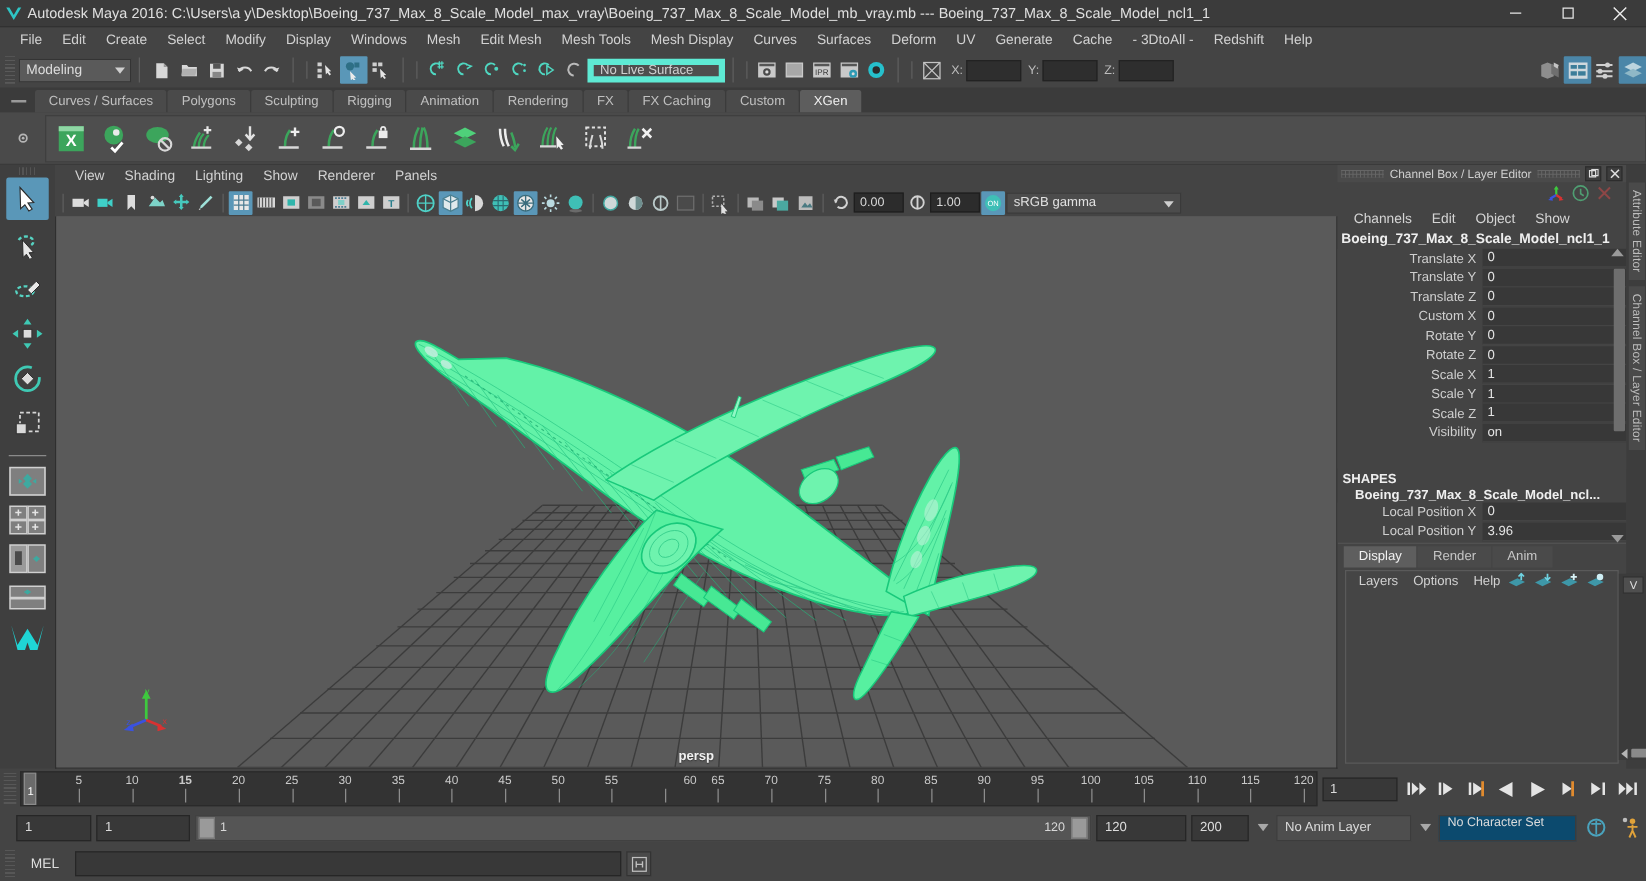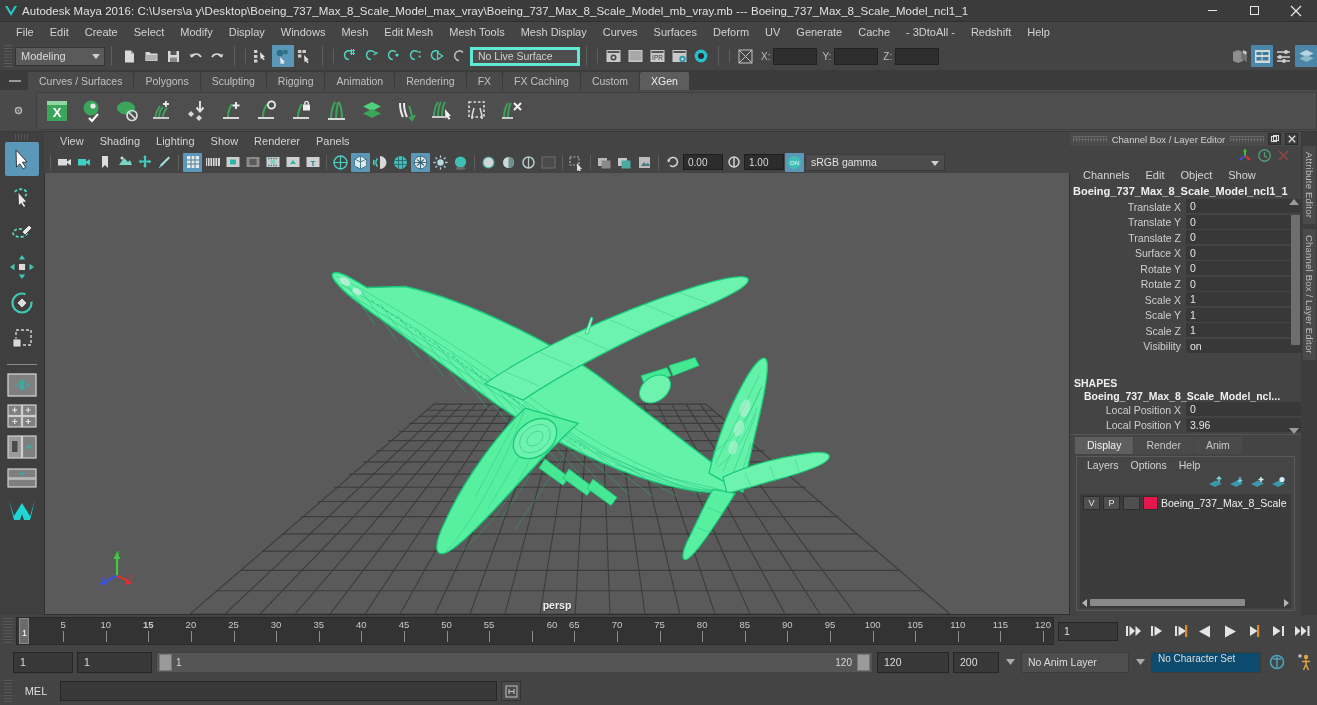--- a/index.html
+++ b/index.html
@@ -47,21 +47,21 @@
     position:relative;
   }
   .mode-select .caret{ position:absolute; right:4px; top:6px; width:0;height:0;
      border-left:4px solid transparent;border-right:4px solid transparent;border-top:5px solid #cfcfcf;}
   .sep{ width:1px; height:20px; background:#5e5e5e; margin:0 6px; flex:0 0 1px; }
   .sep2{ width:1px;height:14px;background:#5e5e5e;margin:0 4px;flex:0 0 1px;}
   .tbtn{ width:22px;height:22px; display:flex;align-items:center;justify-content:center;
          border-radius:1px; flex:0 0 22px;}
   .tbtn.on{ background:#5a97b8; }
   .tbtn.on2{ background:#4b86a8; }
-  .livesurf{ width:110px;height:19px;background:#4e4e4e;border:3px solid #5eead4;
+  .livesurf{ width:110px;height:19px;background:#4e4e4e;border:5px solid #5eead4;
      display:flex;align-items:center;padding-left:5px;font-size:10.5px;color:#d0d0d0;}
   .xyzlbl{font-size:10px;color:#bdbdbd;margin:0 3px 0 5px;}
   .xyzbox{width:44px;height:17px;background:#2e2e2e;border:1px solid #222;}
 
   
   .shelftabs{ height:20px; background:#3b3b3b; display:flex; align-items:flex-end; flex:0 0 20px;
      padding-left:2px; }
   .shelf-handle{ width:26px;height:18px; display:flex;align-items:center;justify-content:center;}
   .shelf-handle i{display:block;width:12px;height:2px;background:#9a9a9a;}
   .shelf-tab{ height:18px; padding:0 11px; line-height:18px; font-size:10.5px;
@@ -154,21 +154,21 @@
   .arrowup{ top:0; border-bottom:6px solid #9a9a9a;}
   .arrowdn{ bottom:0; border-top:6px solid #9a9a9a;}
 
   
   .ledit{ border-top:1px solid #555; display:flex; flex-direction:column; }
   .le-tabs{ height:19px; display:flex; align-items:flex-end; padding-left:5px; gap:1px; flex:0 0 19px;}
   .le-tab{ height:17px; padding:0 12px; line-height:17px; font-size:10.5px; color:#c6c6c6;
      background:#4a4a4a;}
   .le-tab.active{ background:#5e5e5e; color:#f2f2f2;}
   .le-body{ margin:2px 6px 4px 6px; border:1px solid #5a5a5a; background:#454545;
-     display:flex; flex-direction:column; flex:1; min-height:0; }
+     display:flex; flex-direction:row; flex:1; min-height:0; }
   .le-menubar{ height:17px; display:flex; align-items:center; padding-left:4px; flex:0 0 17px;}
   .le-menu{ padding:0 6px; font-size:10.5px; color:#d2d2d2; line-height:17px;}
   .le-icons{ height:18px; display:flex; align-items:center; justify-content:flex-end;
      gap:6px; padding-right:8px; flex:0 0 18px;}
   .le-list{ background:#3b3b3b; margin:2px 3px; flex:1; min-height:0; position:relative;}
   .le-row{ display:flex; align-items:center; height:16px; gap:3px; padding:2px 0 0 3px;}
   .le-chk{ width:17px;height:14px;background:#4f4f4f;border:1px solid #2e2e2e;
      display:flex;align-items:center;justify-content:center;font-size:9px;color:#e2e2e2;}
   .le-blank{ width:17px;height:14px;background:#4f4f4f;border:1px solid #2e2e2e;}
   .le-swatch{ width:15px;height:14px;border:1px solid #2e2e2e;}
@@ -1142,21 +1142,21 @@
           </div>
           <div class="cb-row">
             <div class="cb-attr">Translate Y</div>
             <div class="cb-val">0</div>
           </div>
           <div class="cb-row">
             <div class="cb-attr">Translate Z</div>
             <div class="cb-val">0</div>
           </div>
           <div class="cb-row">
-            <div class="cb-attr">Surface X</div>
+            <div class="cb-attr">Custom X</div>
             <div class="cb-val">0</div>
           </div>
           <div class="cb-row">
             <div class="cb-attr">Rotate Y</div>
             <div class="cb-val">0</div>
           </div>
           <div class="cb-row">
             <div class="cb-attr">Rotate Z</div>
             <div class="cb-val">0</div>
           </div>

